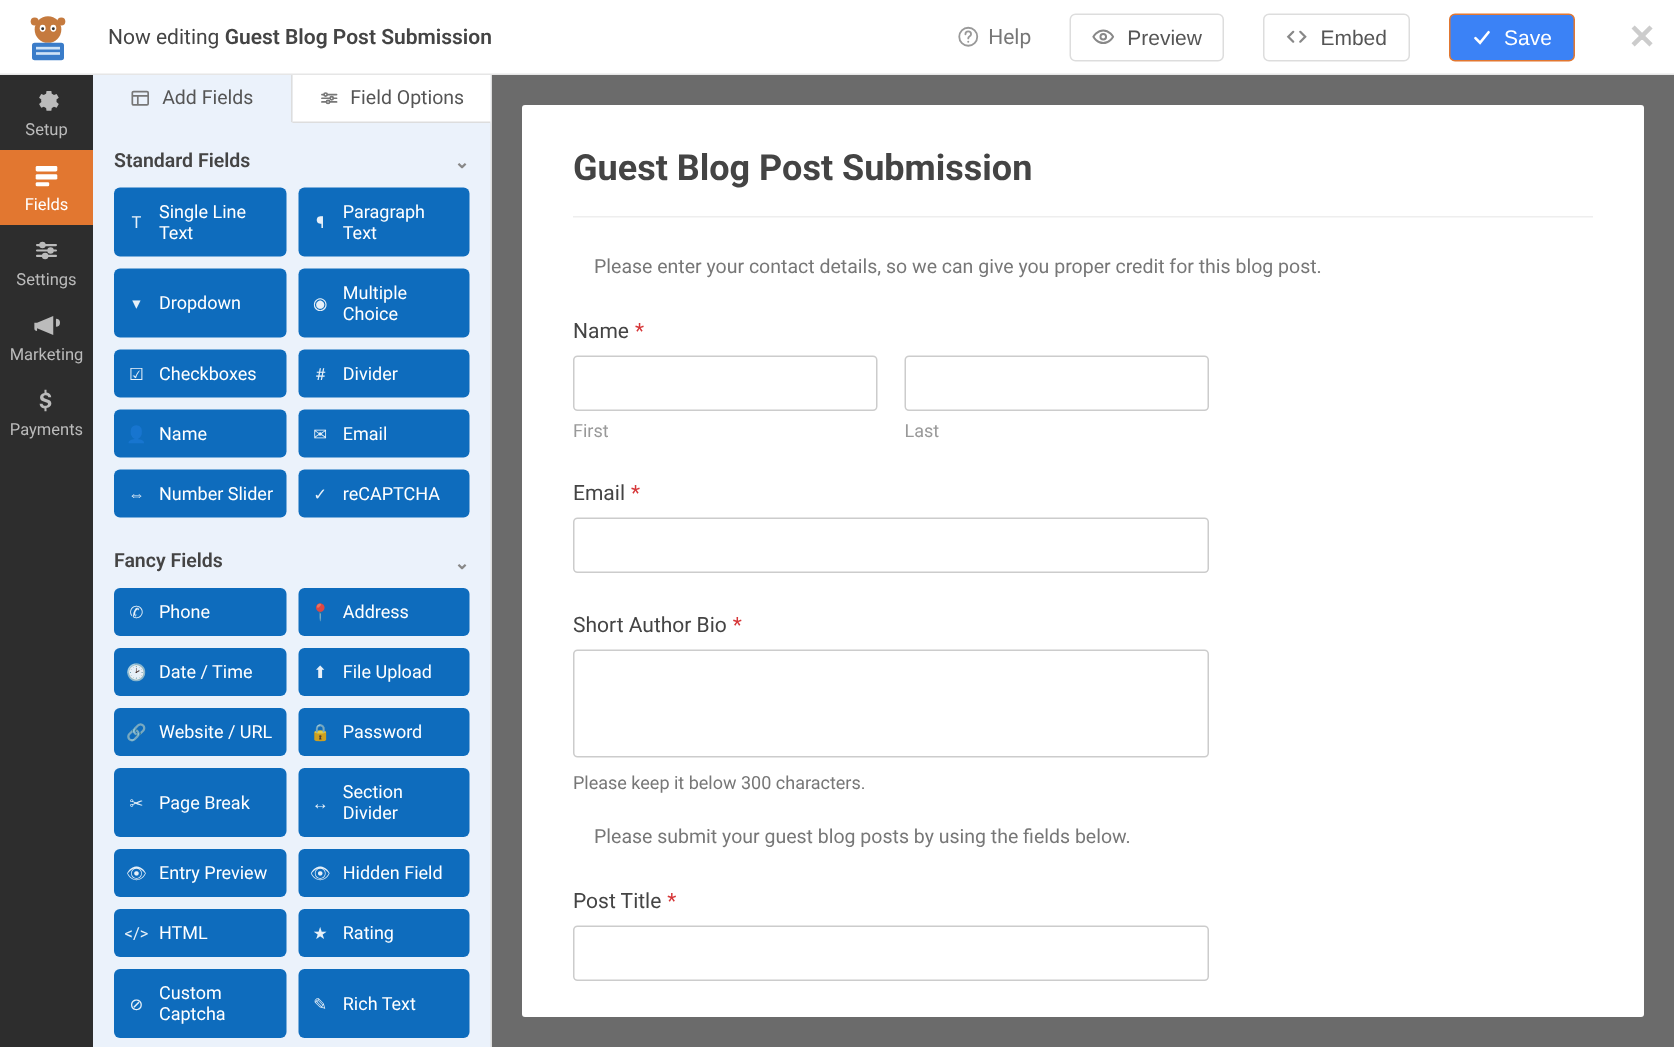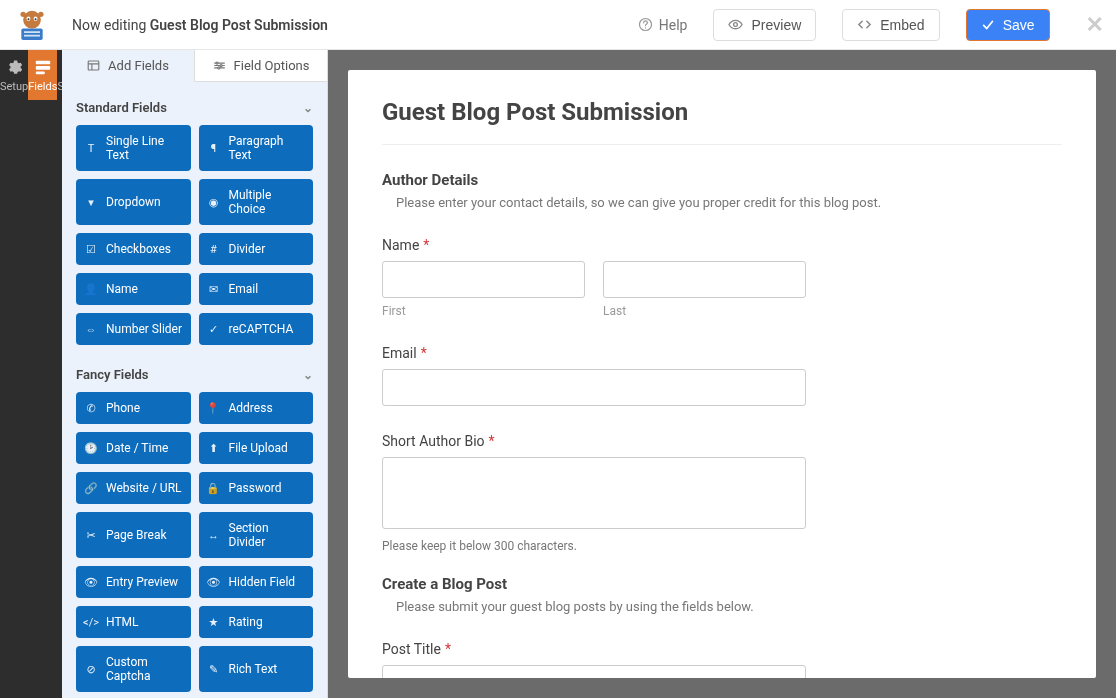--- a/index.html
+++ b/index.html
@@ -9,21 +9,21 @@
   .logo svg { width:36px; height:32px; }
   .now-editing { font-size:14px; color:#444; }
   .now-editing .title { font-weight:600; }
   .topbar-right { margin-left:auto; display:flex; align-items:center; gap:26px; }
   .help { display:flex; align-items:center; gap:6px; font-size:14px; color:#777; cursor:pointer; }
   .btn { border:1px solid #ddd; background:#fff; border-radius:4px; padding:7px 14px; font-size:14px; color:#555; display:flex; align-items:center; gap:8px; cursor:pointer; }
   .btn-save { background:#3b82f6; color:#fff; border-color:#e27730; font-weight:500; }
   .close-x { margin-left:10px; color:#ccc; font-size:22px; cursor:pointer; font-weight:bold; }
 
   .body-wrap { display:flex; height:648px; }
-  .leftnav { width:62px; background:#2d2d2d; display:flex; }
+  .leftnav { width:62px; background:#2d2d2d; display:flex; flex-direction:column; }
   .nav-item { height:50px; display:flex; flex-direction:column; align-items:center; justify-content:center; color:#bbb; font-size:11px; gap:4px; cursor:pointer; }
   .nav-item.active { background:#e27730; color:#fff; }
   .nav-item .ic { width:18px; height:18px; }
 
   .fields-panel { width:266px; background:#ebf2fb; border-right:1px solid #ddd; display:flex; flex-direction:column; }
   .panel-tabs { display:flex; height:32px; background:#fff; }
   .ptab { flex:1; display:flex; align-items:center; justify-content:center; gap:8px; font-size:13px; color:#555; border-bottom:1px solid #ddd; cursor:pointer; }
   .ptab.active { background:#ebf2fb; border-bottom:1px solid #ebf2fb; border-right:1px solid #ddd; }
   .panel-body { padding:10px 14px; overflow-y:auto; flex:1; }
   .section-hdr { display:flex; align-items:center; justify-content:space-between; font-size:13px; font-weight:600; color:#444; padding:8px 0 10px 0; cursor:pointer; }
@@ -272,21 +272,20 @@
             <span>Rich Text</span>
           </div>
         </div>
     </div>
   </div>
 
   <div class="stage">
     <div class="canvas">
       <div class="form-title">Guest Blog Post Submission</div>
 
-      <div class="sect-title">Author Details</div>
       <div class="sect-desc">Please enter your contact details, so we can give you proper credit for this blog post.</div>
 
       <div class="fld">
         <label class="fld-label"><span>Name</span><span class="req">*</span></label>
         <div class="name-row">
           <div class="name-col">
             <input class="inp" style="">
             <div class="sub-label">First</div>
           </div>
           <div class="name-col">
@@ -300,21 +299,20 @@
         <label class="fld-label"><span>Email</span><span class="req">*</span></label>
         <input class="inp" style="">
       </div>
 
       <div class="fld">
         <label class="fld-label"><span>Short Author Bio</span><span class="req">*</span></label>
         <textarea class="tarea" style=""></textarea>
         <div class="hint">Please keep it below 300 characters.</div>
       </div>
 
-      <div class="sect-title">Create a Blog Post</div>
       <div class="sect-desc">Please submit your guest blog posts by using the fields below.</div>
 
       <div class="fld">
         <label class="fld-label"><span>Post Title</span><span class="req">*</span></label>
         <input class="inp" style="">
       </div>
 
     </div>
   </div>
 </div>

